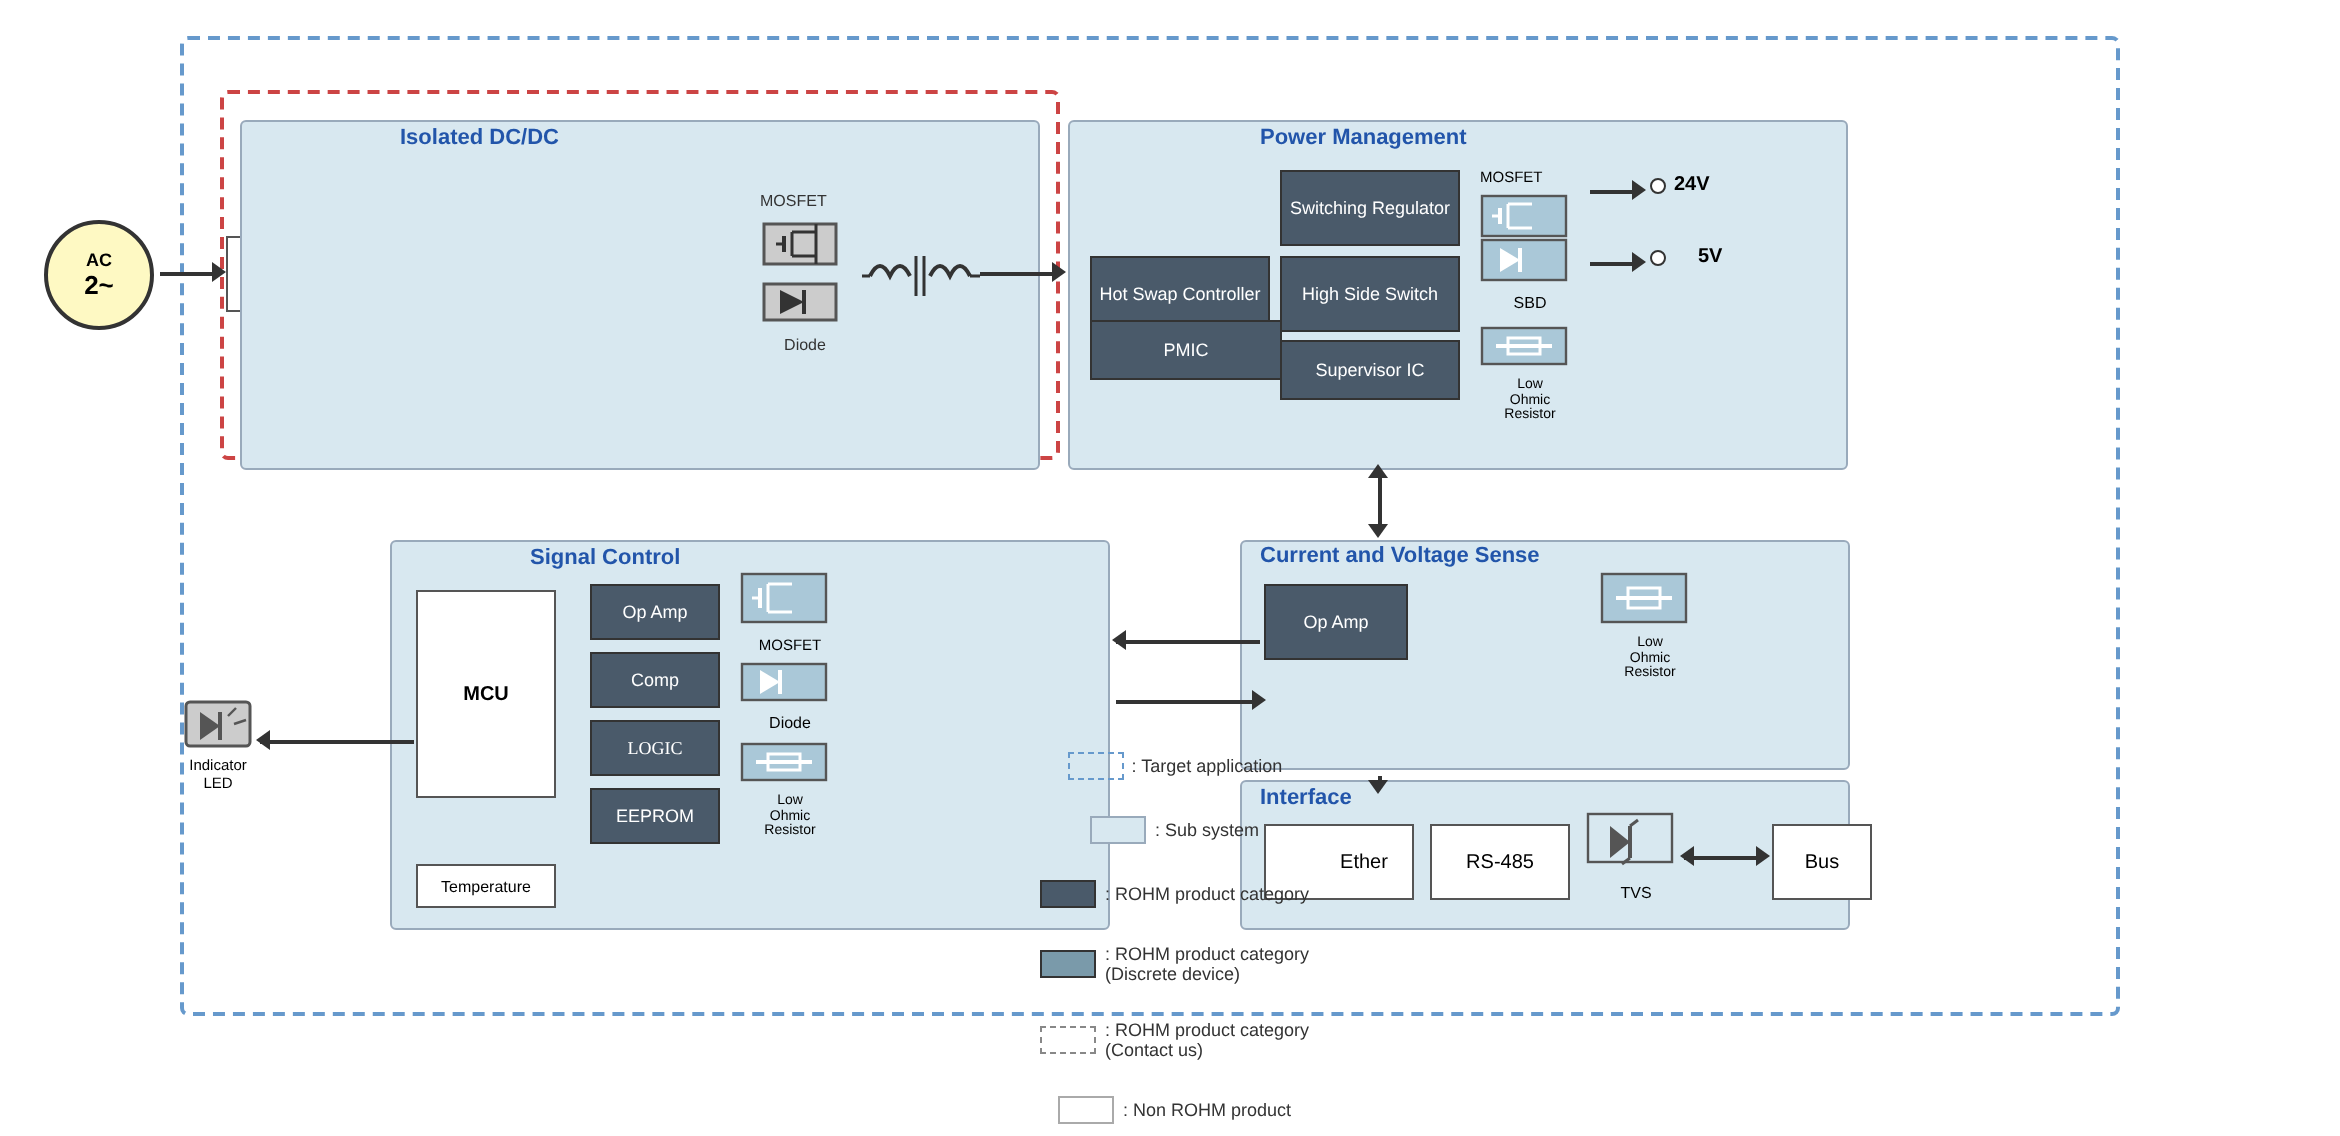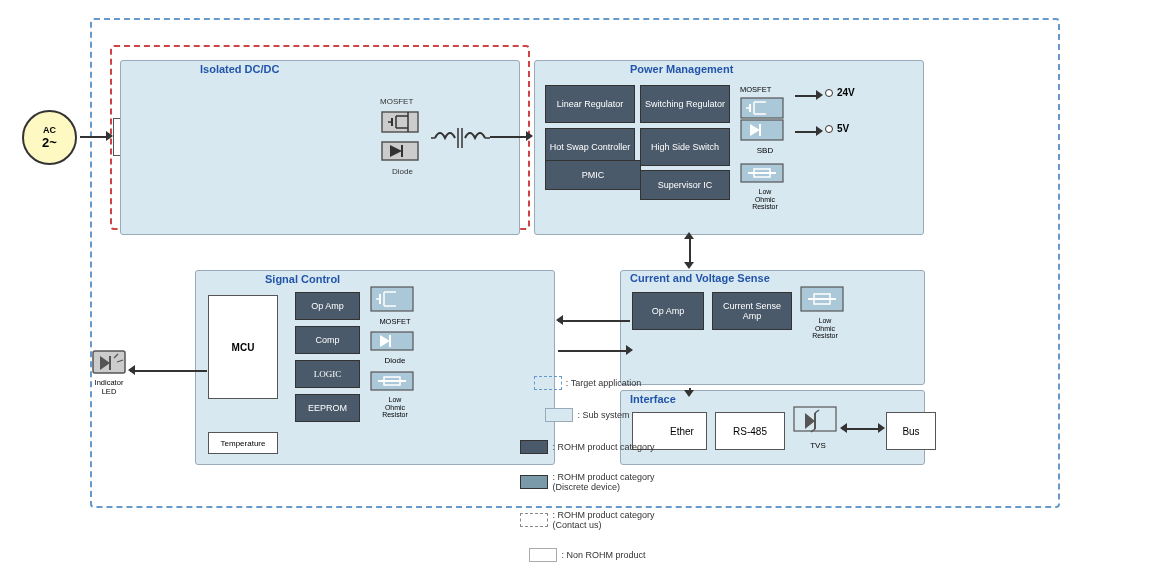--- a/index.html
+++ b/index.html
@@ -207,23 +207,20 @@
       <line x1="55" y1="20" x2="60" y2="20" stroke="#333" stroke-width="1.5"></line>
     </svg>
   </div>
 
   <div style="position:absolute; top:136px; left:490px; width:40px; height:2px; background:#333;"></div>
   <div style="position:absolute; top:131px; left:526px; width:0; height:0; border-top:5px solid transparent; border-bottom:5px solid transparent; border-left:7px solid #333;"></div>
 
   <div class="panel" style="left:534px; top:60px; width:390px; height:175px;"></div>
   <div class="panel-title" style="left:630px; top:63px;">Power Management</div>
 
-  <div class="box box-dark" style="left:545px; top:85px; width:90px; height:38px; font-size:9px;">
-    <span>Linear Regulator</span>
-  </div>
 
   <div class="box box-dark" style="left:640px; top:85px; width:90px; height:38px; font-size:9px;">
     <span>Switching Regulator</span>
   </div>
 
   <div class="box box-dark" style="left:545px; top:128px; width:90px; height:38px; font-size:9px;">
     <span>Hot Swap Controller</span>
   </div>
 
   <div class="box box-dark" style="left:640px; top:128px; width:90px; height:38px; font-size:9px;">
@@ -270,40 +267,37 @@
 
   <div style="position:absolute; top:95px; left:795px; width:25px; height:2px; background:#333;"></div>
   <div style="position:absolute; top:90px; left:816px; width:0; height:0; border-top:5px solid transparent; border-bottom:5px solid transparent; border-left:7px solid #333;"></div>
   <div style="position:absolute; left:825px; top:87px; display:flex; align-items:center; gap:4px;">
     <div style="width:8px; height:8px; border-radius:50%; border:1.5px solid #333; background:#fff;"></div>
     <span style="font-size:10px; font-weight:bold;">24V</span>
   </div>
 
   <div style="position:absolute; top:131px; left:795px; width:25px; height:2px; background:#333;"></div>
   <div style="position:absolute; top:126px; left:816px; width:0; height:0; border-top:5px solid transparent; border-bottom:5px solid transparent; border-left:7px solid #333;"></div>
-  <div style="position:absolute; left:825px; top:123px; display:flex; align-items:center; gap:4px;">
+  <div style="position:absolute; left:825px; top:123px; display:flex; align-items:center; gap:16px;">
     <div style="width:8px; height:8px; border-radius:50%; border:1.5px solid #333; background:#fff;"></div>
     <span style="font-size:10px; font-weight:bold;">5V</span>
   </div>
 
   <div style="position:absolute; top:238px; left:689px; width:2px; height:28px; background:#333;"></div>
   <div style="position:absolute; top:262px; left:684px; width:0; height:0; border-left:5px solid transparent; border-right:5px solid transparent; border-top:7px solid #333;"></div>
 
   <div style="position:absolute; top:232px; left:684px; width:0; height:0; border-left:5px solid transparent; border-right:5px solid transparent; border-bottom:7px solid #333;"></div>
 
   <div class="panel" style="left:620px; top:270px; width:305px; height:115px;"></div>
   <div class="panel-title" style="left:630px; top:272px;">Current and Voltage Sense</div>
 
   <div class="box box-dark" style="left:632px; top:292px; width:72px; height:38px; font-size:9px;">
     <span>Op Amp</span>
   </div>
 
-  <div class="box box-dark" style="left:712px; top:292px; width:80px; height:38px; font-size:9px;">
-    <span>Current Sense Amp</span>
-  </div>
 
   <div style="position:absolute; left:800px; top:285px; width:50px; height:50px;">
     <svg width="44" height="28" viewBox="0 0 44 28">
       <rect x="1" y="2" width="42" height="24" fill="#aac8d8" stroke="#555" stroke-width="1.2"></rect>
       <line x1="8" y1="14" x2="36" y2="14" stroke="#fff" stroke-width="2"></line>
       <rect x="14" y="9" width="16" height="10" fill="none" stroke="#fff" stroke-width="1.5"></rect>
     </svg>
     <span style="font-size:7px; display:block; text-align:center; line-height:1.1;">Low<br>Ohmic<br>Resistor</span>
   </div>
 

